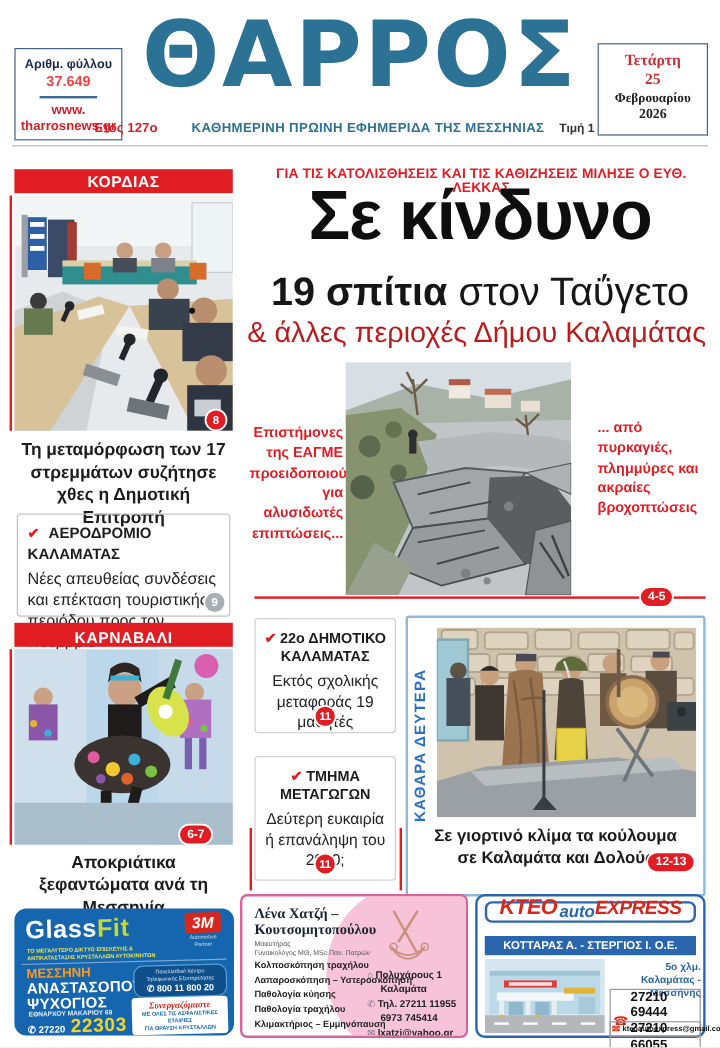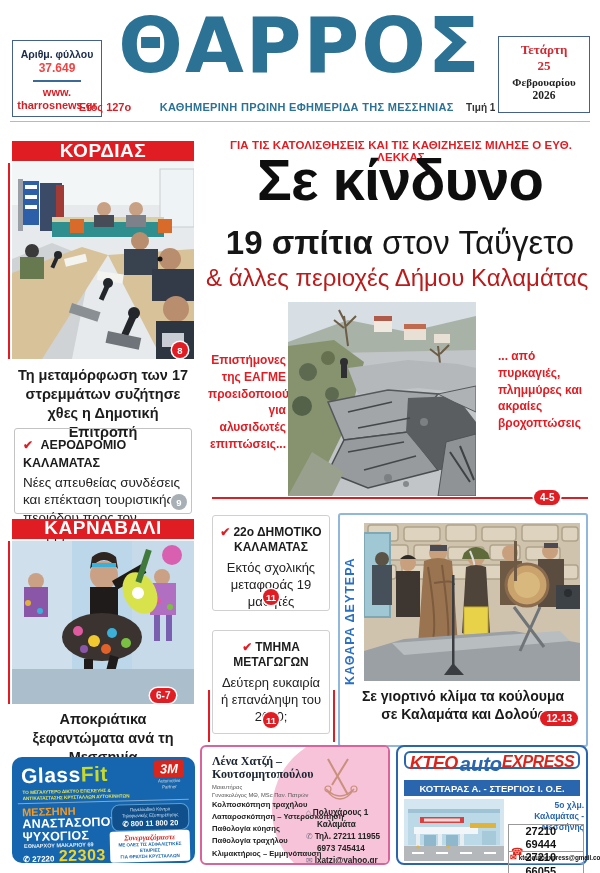--- a/index.html
+++ b/index.html
@@ -20,21 +20,21 @@
   .year-lbl{color:#d61f26;font-weight:bold;font-size:11px;margin-right:24px;}
   .tagline{color:#2c7295;font-weight:bold;font-size:11px;letter-spacing:0.3px;}
   .price{color:#333;font-weight:bold;font-size:10px;margin-left:8px;}
   #date-box{left:498px;top:36px;width:90px;height:70px;padding-top:5px;font-family:"Liberation Serif",serif;}
   .d-weekday,.d-day{font-size:13px;font-weight:bold;color:#cf2b33;line-height:1.25;}
   .d-month{font-size:11px;font-weight:600;color:#222;line-height:1.3;}
   .d-year{font-size:11.5px;font-weight:bold;color:#222;}
   #header-rule{left:10px;right:10px;top:121px;height:1px;background:#b9b9b9;}
   
   .banner{left:12px;width:182px;height:20px;background:#e11d24;color:#fff;font-weight:bold;
-          font-size:19px;display:flex;align-items:center;justify-content:center;letter-spacing:0.5px;}
+          font-size:13px;display:flex;align-items:center;justify-content:center;letter-spacing:0.5px;}
   .badge{background:#e11d24;color:#fff;font-weight:bold;font-size:9.5px;display:flex;
          align-items:center;justify-content:center;box-shadow:0 0 0 1.5px #fff;}
   .badge.circle{width:16px;height:16px;border-radius:50%;}
   .badge.gray{background:#a8b0b6;}
   .badge.oval{height:15px;padding:0 6px;border-radius:9px;font-size:10px;}
   .redrule-v{width:2px;background:#e11d24;}
   
   .caption{left:12px;width:182px;text-align:center;font-size:14.5px;font-weight:bold;
            color:#1c1c1c;line-height:1.3;}
   #airport-box{left:14px;top:428px;width:178px;height:86px;border:1px solid #c3c3c3;
@@ -105,24 +105,24 @@
   .doc-services{position:absolute;left:10px;top:52px;font-size:7.6px;font-weight:bold;color:#222;
                 line-height:1.6;}
   .doc-services span{display:block;}
   .doc-contact{position:absolute;left:104px;top:60px;width:82px;font-size:8.2px;font-weight:bold;
                color:#222;line-height:1.45;}
   .doc-contact .ic{color:#7c6f86;font-weight:normal;margin-right:2px;font-size:8px;}
   .doc-contact .indent{padding-left:11px;}
   #kteo-ad{left:396px;top:745px;width:192px;height:120px;background:#fff;border:2.5px solid #2a66ad;
            border-radius:8px;box-sizing:border-box;}
   .kteo-logo{position:absolute;left:6px;right:6px;top:4px;height:18px;border:2px solid #2a66ad;
-             border-radius:6px;display:flex;align-items:flex-start;justify-content:center;
+             border-radius:6px;display:flex;align-items:flex-end;justify-content:center;
              font-style:italic;white-space:nowrap;box-sizing:border-box;}
   .kteo-logo .k1{color:#d9261c;font-weight:900;font-size:18px;letter-spacing:-0.5px;}
-  .kteo-logo .k2{color:#2a66ad;font-weight:bold;font-size:20px;margin-left:2px;}
+  .kteo-logo .k2{color:#2a66ad;font-weight:bold;font-size:14px;margin-left:2px;}
   .kteo-logo .k3{color:#d9261c;font-weight:800;font-size:16px;letter-spacing:-0.5px;}
   .kteo-owners{position:absolute;left:6px;right:6px;top:33px;height:16px;background:#2a66ad;color:#fff;
                font-weight:bold;font-size:9.5px;display:flex;align-items:center;justify-content:center;}
   .kteo-addr{position:absolute;left:110px;top:53px;width:76px;text-align:right;font-size:8.5px;
              font-weight:bold;color:#2a66ad;line-height:1.3;}
   .kteo-phones{position:absolute;left:110px;top:77px;width:76px;border:1px solid #999;display:flex;
                align-items:center;box-sizing:border-box;}
   .kteo-phones .ic{color:#d9261c;font-size:10px;margin:0 2px;}
   .kteo-phones .nums{font-size:11px;font-weight:bold;color:#111;line-height:1.2;}
   .kteo-email{position:absolute;left:110px;top:104px;width:76px;border:1px solid #999;font-size:6.3px;

